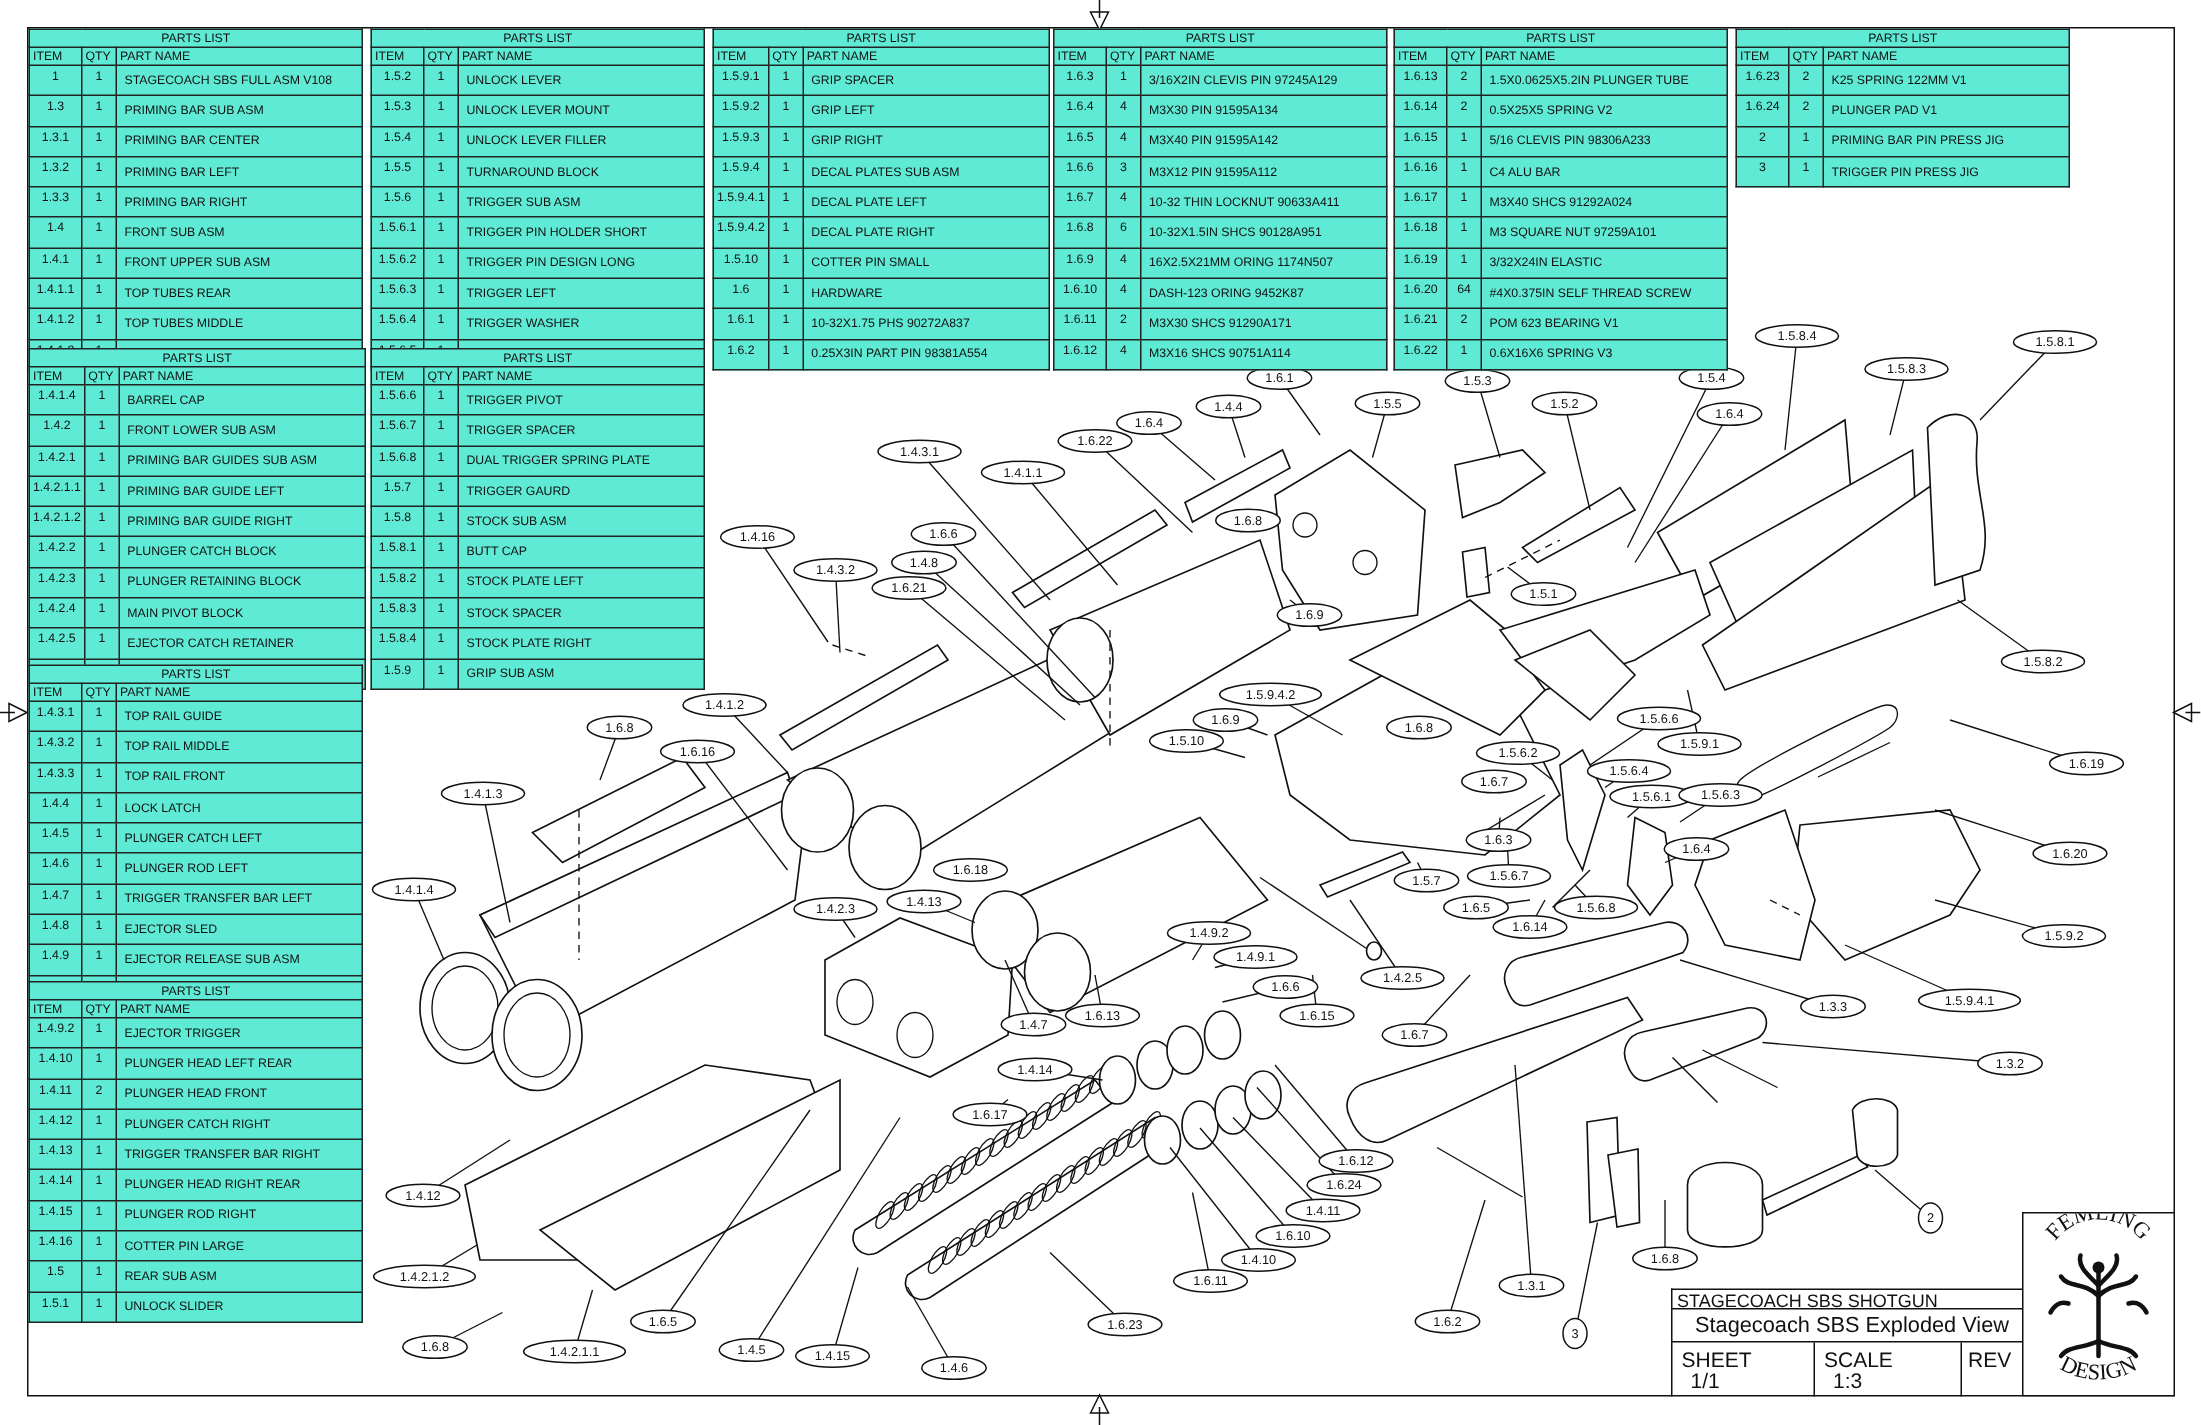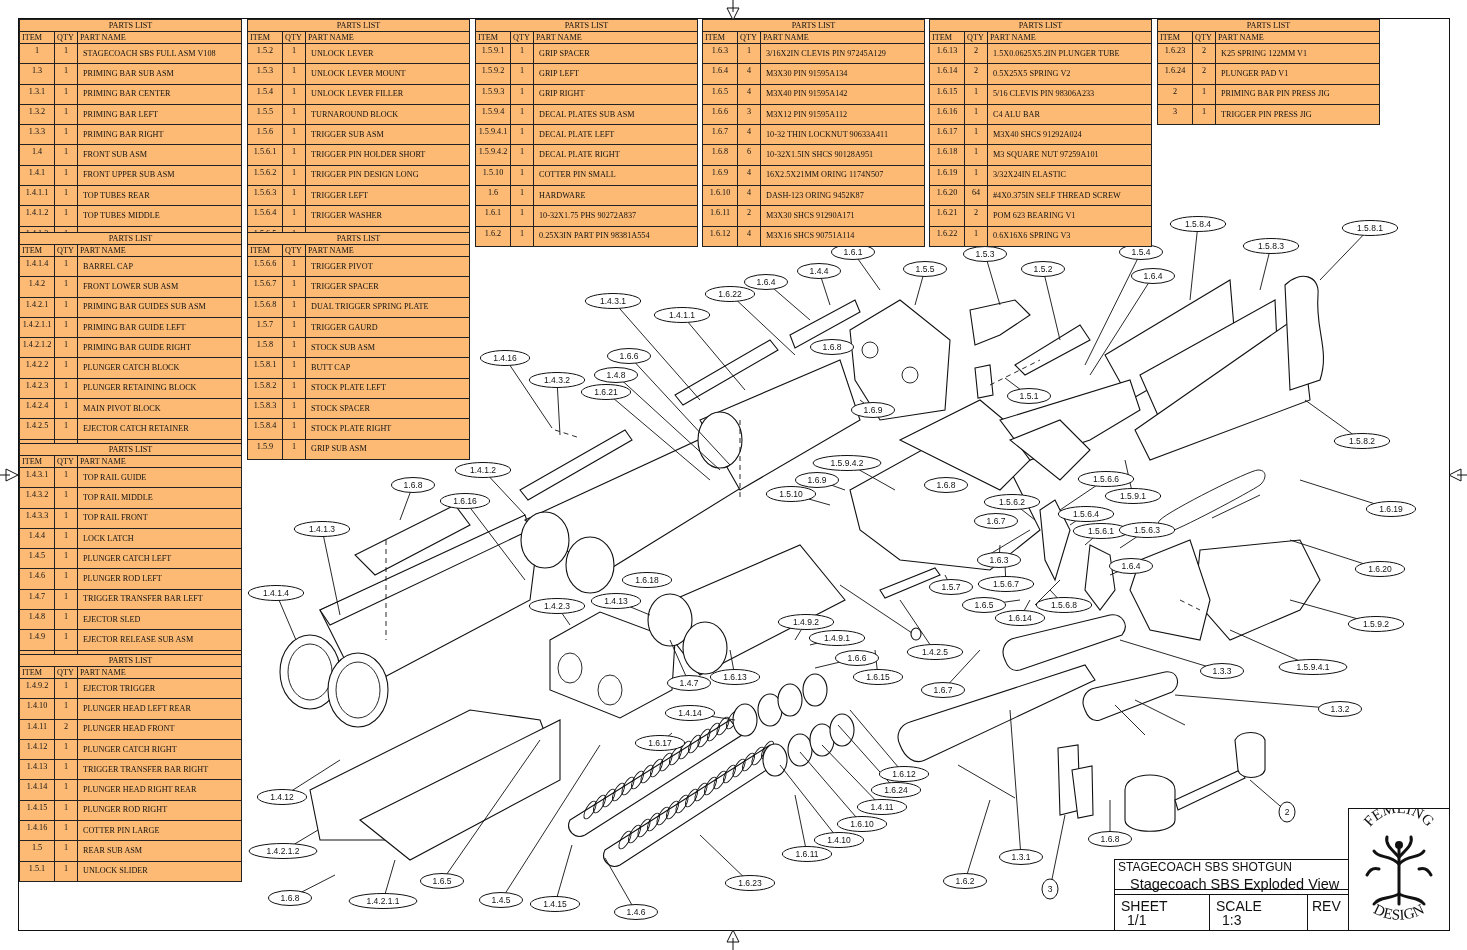--- a/index.html
+++ b/index.html
@@ -1,34 +1,34 @@
 <!DOCTYPE html>
 <html><head>
 <meta charset="utf-8">
 <style>
   html,body{margin:0;padding:0;background:#fff;}
   body{width:1467px;height:950px;position:relative;overflow:hidden;font-family:"Liberation Sans",sans-serif;color:#111;}
   #sheet{position:absolute;left:18px;top:18px;width:1432px;height:913px;border:1.5px solid #111;box-sizing:border-box;}
-  .ptable{position:absolute;border-collapse:collapse;font-size:8.2px;background:#fdba74;font-family:Liberation Serif, serif;}
+  .ptable{position:absolute;border-collapse:collapse;font-size:8.2px;background:#5eead4;}
   .ptable td,.ptable th{border:1px solid #222;padding:0 2px;height:17.3px;line-height:10px;}
   .ptable .cap{height:11px;text-align:center;font-weight:normal;font-size:8.2px;}
   .ptable .hdr th{height:11px;font-weight:normal;text-align:left;}
   .ptable td.item{text-align:center;width:30px;vertical-align:top;padding-top:2px;}
   .ptable td.qty{text-align:center;width:18px;vertical-align:top;padding-top:2px;}
   .ptable td.name{text-align:left;padding-left:5px;width:156px;}
   .ptable th.item{width:30px}.ptable th.qty{width:18px}
   #drawing{position:absolute;left:0;top:0;width:1467px;height:950px;}
   .balloon ellipse{fill:#fff;stroke:#111;stroke-width:1;}
   .balloon text{font-family:"Liberation Sans",sans-serif;font-size:8.5px;text-anchor:middle;dominant-baseline:middle;fill:#111;}
   .leader{stroke:#111;stroke-width:0.9;fill:none;}
   .part{fill:#fff;stroke:#111;stroke-width:1.1;}
   .part-thin{fill:none;stroke:#111;stroke-width:0.9;}
   .dash{stroke:#111;stroke-width:0.9;stroke-dasharray:5 4;fill:none;}
   #title-block{position:absolute;left:1114px;top:859px;width:234px;height:72px;}
-  #tb-project{position:absolute;left:0;top:0;width:234px;height:31px;border-top:1.5px solid #111;border-left:1.5px solid #111;border-bottom:1px solid #111;font-size:12px;line-height:14px;padding-left:3px;box-sizing:border-box;}
+  #tb-project{position:absolute;left:0;top:0;width:234px;height:14px;border-top:1.5px solid #111;border-left:1.5px solid #111;border-bottom:1px solid #111;font-size:12px;line-height:14px;padding-left:3px;box-sizing:border-box;}
   #tb-title{position:absolute;left:0;top:14px;width:234px;height:22px;border-left:1.5px solid #111;border-bottom:1.5px solid #111;font-size:14.5px;line-height:22px;padding-left:15px;box-sizing:border-box;}
   .tb-cell{position:absolute;top:36px;height:36px;border-left:1.5px solid #111;box-sizing:border-box;padding-left:6px;font-size:14px;line-height:14px;padding-top:4px;}
   #logo-box{position:absolute;left:1348px;top:808px;width:102px;height:123px;border:1.5px solid #111;box-sizing:border-box;background:#fff;}
 </style>
 </head>
 <body>
 
 <div id="sheet"></div>
 
 <svg id="drawing" viewBox="0 0 1467 950" xmlns="http://www.w3.org/2000/svg">

